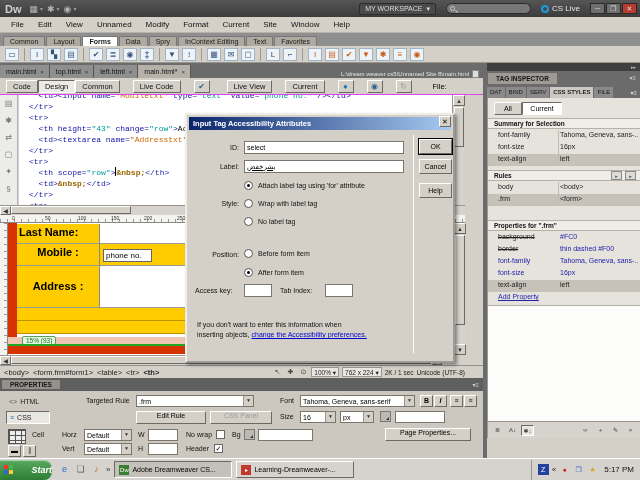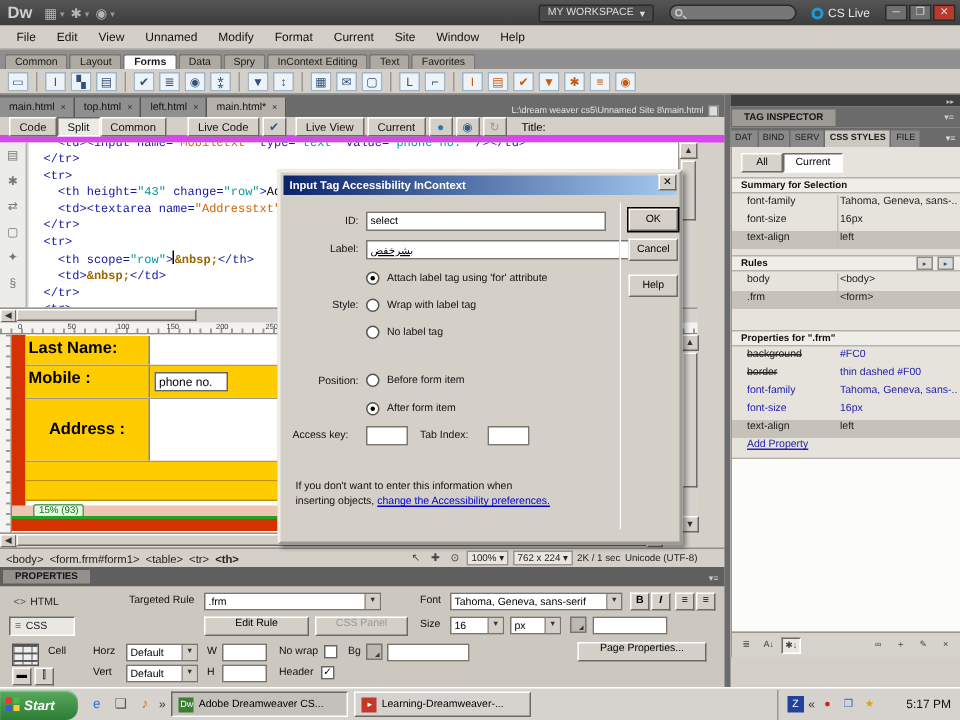--- a/index.html
+++ b/index.html
@@ -50,21 +50,21 @@
     display:flex; align-items:flex-end; }
   .doctab { font-size:7px; color:#111; background:#8f8f8f; border-right:1px solid #555;
     padding:2px 5px 2px 6px; display:flex; gap:4px; align-items:center; height:13px; }
   .doctab.active { background:#b5b1a8; }
   .doctab .x { color:#333; font-size:6px; }
   .docpath { margin-left:auto; color:#e4e4e4; font-size:6px; padding-right:4px; display:flex; align-items:center; gap:3px; }
   .pathico { width:7px; height:8px; background:#ddd; border:1px solid #888; }
 
   
   #doctoolbar { position:absolute; left:0; top:78px; width:483px; height:17px; background:#d4d0c8;
-    display:flex; align-items:center; padding-left:6px; gap:2px; border-bottom:5px solid #d946ef; }
+    display:flex; align-items:center; padding-left:6px; gap:13px; border-bottom:1px solid #d946ef; }
   .tbtn { font-size:7.5px; color:#111; background:#d4d0c8; border:1px solid; border-color:#fff #6d6a65 #6d6a65 #fff; padding:1px 6px; }
   .tbtn.pressed { border-color:#6d6a65 #fff #fff #6d6a65; background:#eceae5; }
   .ibtn { width:16px; height:13px; border:1px solid; border-color:#fff #6d6a65 #6d6a65 #fff;
     font-size:8px; line-height:11px; text-align:center; color:#2d5d8e; background:#d4d0c8; }
   .ibtn.dis { color:#999; }
   .title-label { font-size:7.5px; margin-left:8px; }
   .title-input { width:150px; height:12px; border:1px solid #7a766e; border-right-color:#fff; border-bottom-color:#fff;
     font-size:7.5px; padding:0 2px; font-family:"Liberation Sans",sans-serif; background:#fff; }
 
   
@@ -186,32 +186,32 @@
   .dlg-btn { position:absolute; left:232px; width:33px; height:15px; background:#d4d0c8;
     border:1px solid; border-color:#fff #6d6a65 #6d6a65 #fff; font-size:7px; text-align:center; line-height:13px; color:#000; }
   .dlg-btn.def { outline:1px solid #000; }
   .dlg-sep { position:absolute; left:226px; top:20px; width:1px; height:218px; background:#9a968e; border-right:1px solid #fff; }
   .dlg-info { position:absolute; font-size:7px; color:#111; }
   .dlg-link { color:#0000cc; text-decoration:underline; }
 
   
   #taskbar { position:absolute; left:0; top:458px; width:640px; height:22px; background:#d6d3ce; border-top:1px solid #fff; display:flex; align-items:center; }
   #startbtn { width:52px; height:20px; margin:0; border-radius:0 8px 8px 0; background:linear-gradient(#59a95e,#2e7d36);
-    color:#fff; font-weight:bold; font-style:italic; font-size:9px; display:flex; align-items:center; gap:3px; padding-left:4px; box-shadow:inset 0 1px 1px rgba(255,255,255,.5); }
+    color:#fff; font-weight:bold; font-style:italic; font-size:9px; display:flex; align-items:center; gap:3px; padding-left:4px; box-shadow:inset 0 1px 1px rgba(255,255,255,.5);justify-content:space-between; }
   .flag { width:9px; height:9px; display:grid; grid-template-columns:4px 4px; grid-template-rows:4px 4px; gap:1px; }
   .flag i { display:block; } .flag .r{background:#e33} .flag .g{background:#4b4} .flag .b{background:#36c} .flag .y{background:#fc3}
   .ql { display:flex; align-items:center; gap:3px; margin-left:6px; }
   .ql-ico { width:13px; height:13px; font-size:9px; line-height:13px; text-align:center; }
   .task-btn { height:17px; margin-left:4px; background:#d6d3ce; border:1px solid; border-color:#fff #6d6a65 #6d6a65 #fff;
     font-size:7px; display:flex; align-items:center; gap:3px; padding:0 4px; width:118px; overflow:hidden; white-space:nowrap; }
   .task-btn.active { background:#c4c1ba; border-color:#6d6a65 #fff #fff #6d6a65; }
   .task-ico { width:10px; height:10px; font-size:6px; line-height:10px; text-align:center; color:#fff; flex:0 0 10px; }
   #tray { margin-left:auto; display:flex; align-items:center; gap:3px; border-left:1px solid #9a968e; padding:0 6px; height:20px; background:#d6d3ce; }
   .tray-ico { width:11px; height:11px; font-size:7px; line-height:11px; text-align:center; }
-  .clock { font-size:8px; color:#111; margin-left:16px; }
+  .clock { font-size:8px; color:#111; margin-left:3px; }
 </style>
 </head>
 <body>
 
 <div class="screen">
 
   <div id="titlebar">
     <span class="dw-logo">Dw</span>
     <span class="tb-ico">▦<span class="car">▾</span></span>
     <span class="tb-ico">✱<span class="car">▾</span></span>
@@ -310,31 +310,31 @@
       </div>
     <div class="docpath">
       <span>L:\dream weaver cs5\Unnamed Site 8\main.html</span>
       <span class="pathico"></span>
     </div>
   </div>
 
   <div id="doctoolbar">
     <span id="viewbtns" style="display:flex;gap:0;">
         <span class="tbtn">Code</span>
-        <span class="tbtn pressed">Split</span>
+        <span class="tbtn pressed">Design</span>
         <span class="tbtn">Common</span>
       </span>
-    <span class="tbtn" style="margin-left:12px;">Live Code</span>
+    <span class="tbtn" style="margin-left:0;">Live Code</span>
     <span class="ibtn">✔</span>
     <span class="tbtn" style="margin-left:4px;">Live View</span>
     <span class="tbtn">Current</span>
     <span class="ibtn" style="color:#2a7ab5;">●</span>
     <span class="ibtn">◉</span>
     <span class="ibtn dis">↻</span>
-    <span class="title-label">Title:</span>
+    <span class="title-label">File:</span>
   </div>
 
   <div id="codegutter">
     <div class="gut-ico">▤</div>
     <div class="gut-ico">✱</div>
     <div class="gut-ico">⇄</div>
     <div class="gut-ico">▢</div>
     <div class="gut-ico">✦</div>
     <div class="gut-ico">§</div>
   </div>
@@ -374,21 +374,21 @@
   <div id="designview">
     <div class="page-red-left"></div>
     <div class="page-red-right"></div>
     <div class="page-red-bottom"></div>
     <div class="frm-table">
       <div class="frow" style="height:20px;">
         <div class="fcell-label">Last Name:</div>
         <div class="fcell-field"></div>
       </div>
       <div class="frow" style="height:22px;">
-        <div class="fcell-label" style="">Mobile :</div>
+        <div class="fcell-label" style="text-align:center;">Mobile :</div>
         <div class="fcell-field yellow">
           <input class="phone-input" value="phone no." style="">
         </div>
       </div>
       <div class="frow" style="height:42px;">
         <div class="fcell-label" style="text-align:center; padding-top:14px;">Address :</div>
         <div class="fcell-field"></div>
       </div>
       <div class="fempty"></div>
       <div class="fempty"></div>
@@ -589,27 +589,27 @@
       <span class="rpb-right">
         <span class="rpb-ico">∞</span>
         <span class="rpb-ico">＋</span>
         <span class="rpb-ico">✎</span>
         <span class="rpb-ico">×</span>
       </span>
     </div>
   </div>
 
   <div id="dialog">
-    <div class="dlg-title">Input Tag Accessibility InContext</div>
+    <div class="dlg-title">Input Tag Accessibility Attributes</div>
     <div class="dlg-x">✕</div>
 
     <span class="dlg-label" style="left:14px; top:29px; width:38px;">ID:</span>
     <input class="dlg-input" style="left: 57px; top: 26px; width: 160px;" value="select">
     <span class="dlg-label" style="left:14px; top:48px; width:38px;">Label:</span>
-    <input class="dlg-input" style="left: 57px; top: 45px; width: 176px; text-decoration: underline;" value="بشرخفض">
+    <input class="dlg-input" style="left: 57px; top: 45px; width: 160px; text-decoration: underline;" value="بشرخفض">
 
     <span class="dlg-label" style="left:14px; top:85px; width:38px;">Style:</span>
     <div id="styleradios">
         <div class="radio-row" style="left: 57px; top: 66px;">
           <span class="radio sel"></span>
           <span class="radio-lab">Attach label tag using 'for' attribute</span>
         </div>
         <div class="radio-row" style="left: 57px; top: 84px;">
           <span class="radio"></span>
           <span class="radio-lab">Wrap with label tag</span>

